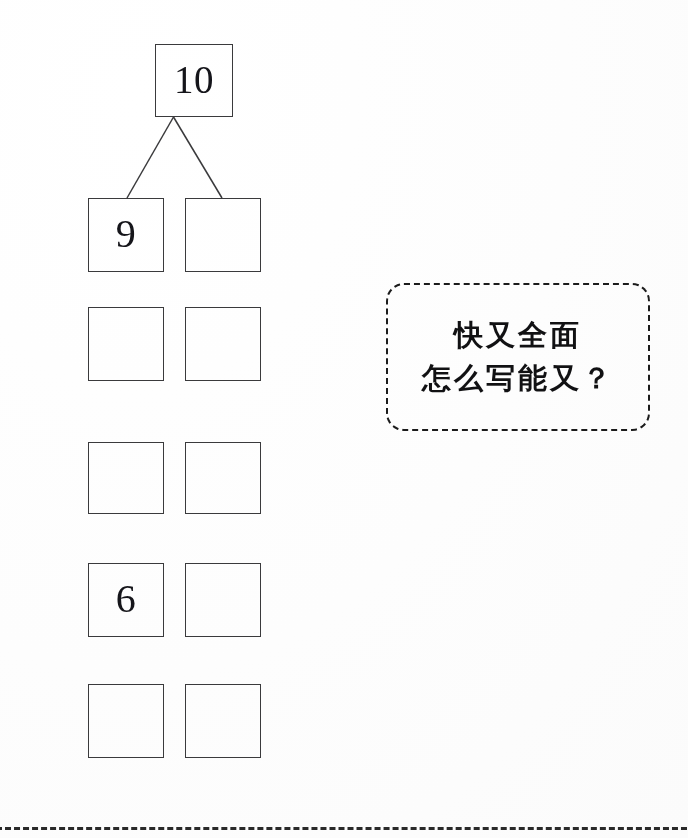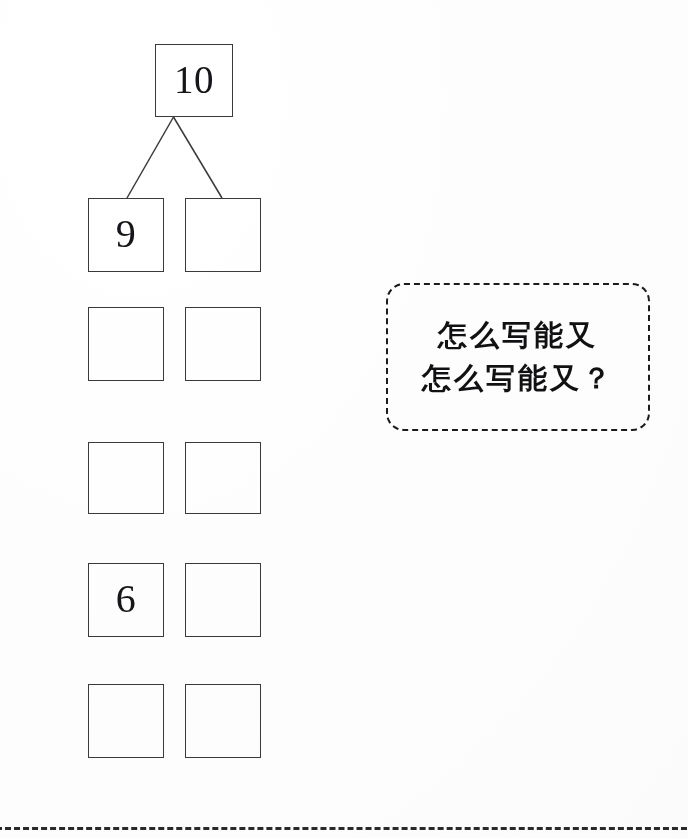--- a/index.html
+++ b/index.html
@@ -166,19 +166,19 @@
   </div>
 
   <div class="num-box part-box row-5 col-left">
     <span class="val"></span>
   </div>
   <div class="num-box part-box row-5 col-right">
     <span class="val"></span>
   </div>
 
   <div id="speech-box">
-    <div class="speech-line">怎么写能又</div>
+    <div class="speech-line">快又全面</div>
     <div class="speech-line">怎么写能又？</div>
   </div>
 
   <div id="bottom-rule"></div>
 
 </div>
 
 </body></html>

